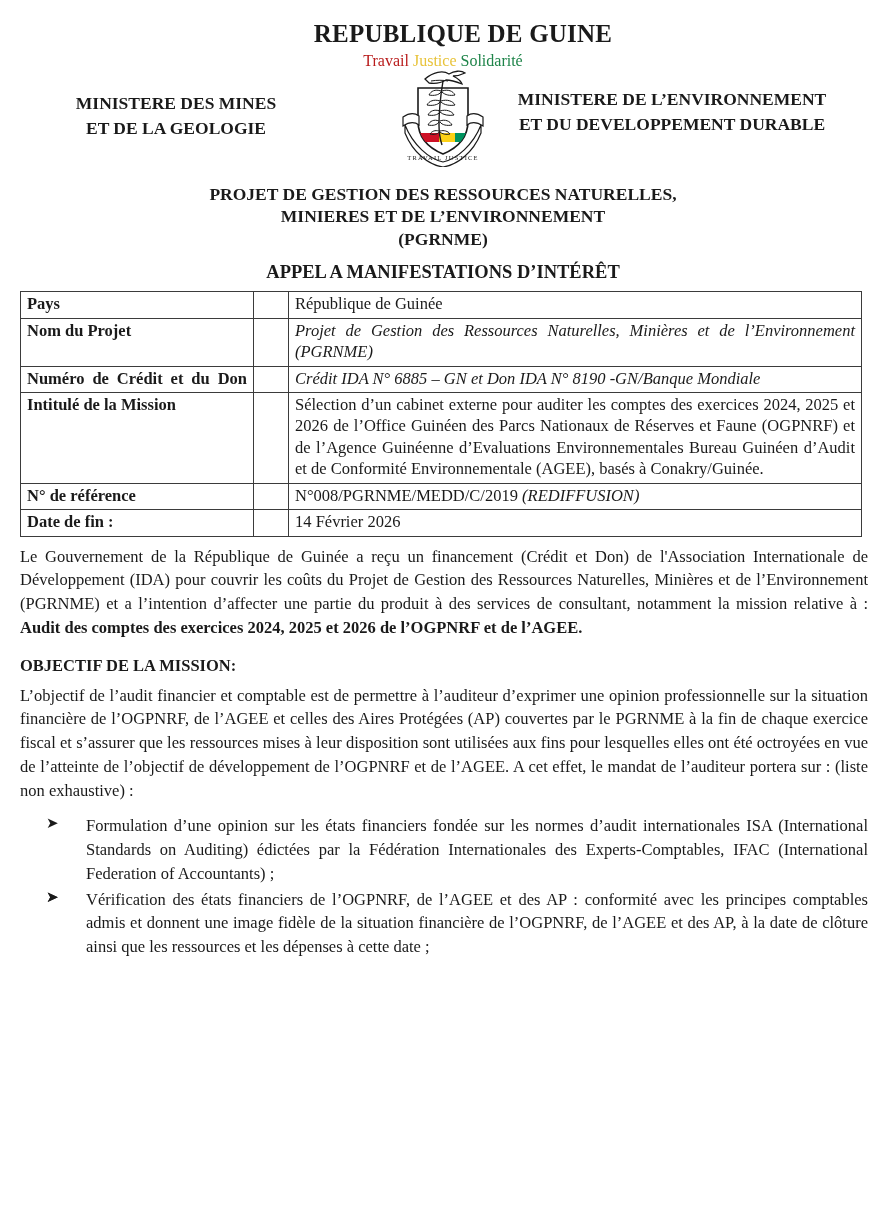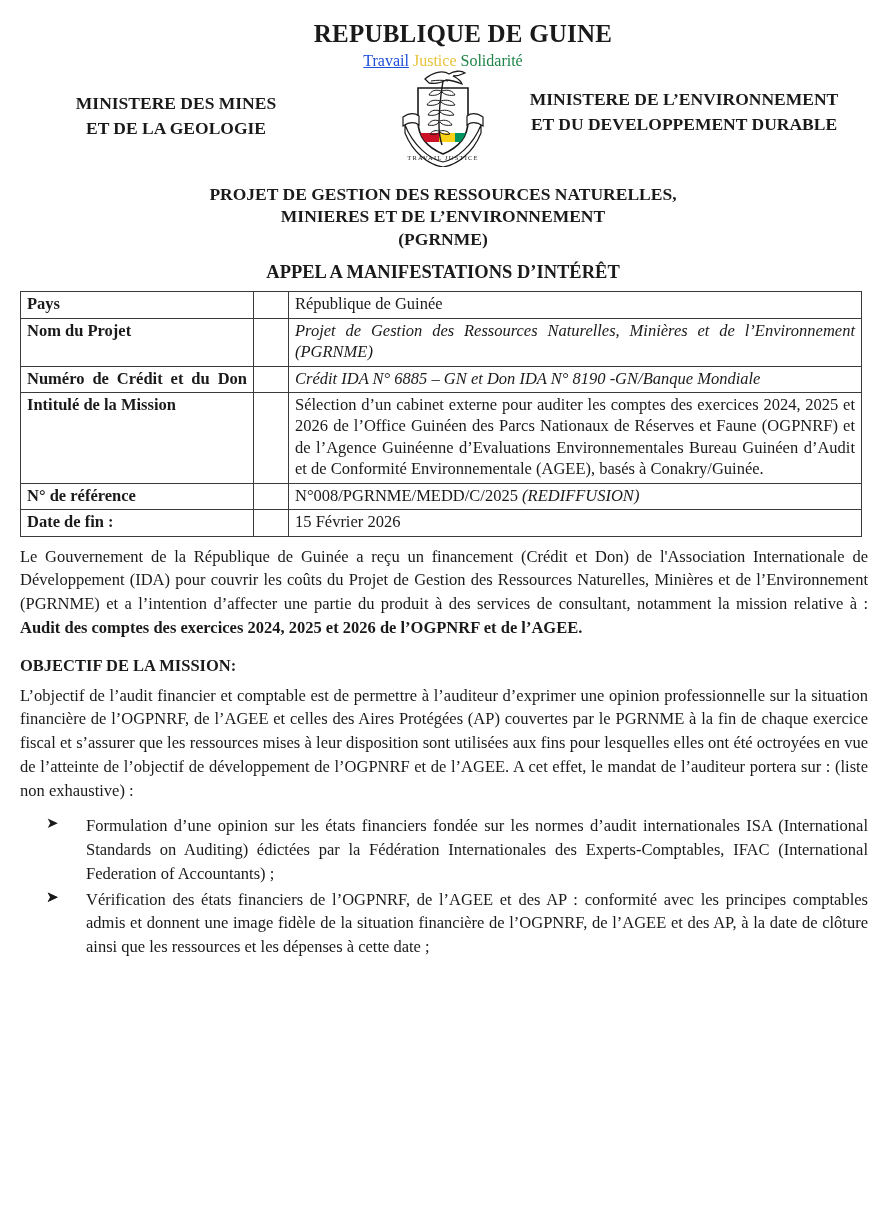--- a/index.html
+++ b/index.html
@@ -32,42 +32,42 @@
     margin-top: 20px;
     line-height: 1.1;
     margin-left: 40px;
   }
   .devise {
     text-align: center;
     font-size: 16px;
     margin-top: 4px;
     line-height: 1.1;
   }
-  .devise .w1 { color: #1d4ed8; text-decoration: underline; }
+  .devise .w1 { color: #b91c1c; }
   .devise .w2 { color: #e8c33a; }
   .devise .w3 { color: #1e8449; }
 
   .ministries {
     position: relative;
     margin-top: 18px;
     height: 92px;
   }
   .min-left {
     position: absolute;
     left: 26px;
     top: 4px;
     width: 300px;
     text-align: center;
     font-weight: bold;
     font-size: 17.5px;
     line-height: 1.45;
   }
   .min-right {
     position: absolute;
-    right: 2px;
+    right: 14px;
     top: 0px;
     width: 400px;
     text-align: center;
     font-weight: bold;
     font-size: 17.5px;
     line-height: 1.45;
   }
   .emblem {
     position: absolute;
     left: 50%;
@@ -255,26 +255,26 @@
         <td class="val ital">Crédit IDA N° 6885 – GN et Don IDA N° 8190 -GN/Banque Mondiale</td>
       </tr>
       <tr>
         <td class="lbl nojust">Intitulé de la Mission</td>
         <td class="gap"></td>
         <td class="val">Sélection d’un cabinet externe pour auditer les comptes des exercices 2024, 2025 et 2026 de l’Office Guinéen des Parcs Nationaux de Réserves et Faune (OGPNRF) et de l’Agence Guinéenne d’Evaluations Environnementales Bureau Guinéen d’Audit et de Conformité Environnementale (AGEE), basés à Conakry/Guinée.</td>
       </tr>
       <tr>
         <td class="lbl nojust">N° de référence</td>
         <td class="gap"></td>
-        <td class="val"><span class="normal">N°008/PGRNME/MEDD/C/2025 </span><span class="ital-in">(REDIFFUSION)</span></td>
+        <td class="val"><span class="normal">N°008/PGRNME/MEDD/C/2019 </span><span class="ital-in">(REDIFFUSION)</span></td>
       </tr>
       <tr>
         <td class="lbl nojust">Date de fin :</td>
         <td class="gap"></td>
-        <td class="val">15 Février 2026</td>
+        <td class="val">14 Février 2026</td>
       </tr>
     </tbody>
   </table>
 
   <p class="para"><span>Le Gouvernement de la République de Guinée a reçu un financement (Crédit et Don) de l'Association Internationale de Développement (IDA) pour couvrir les coûts du Projet de Gestion des Ressources Naturelles, Minières et de l’Environnement (PGRNME) et a l’intention d’affecter une partie du produit à des services de consultant, notamment la mission relative à : </span><b>Audit des comptes des exercices 2024, 2025 et 2026 de l’OGPNRF et de l’AGEE.</b></p>
 
   <div class="section-head">OBJECTIF DE LA MISSION:</div>
 
   <p class="para">L’objectif de l’audit financier et comptable est de permettre à l’auditeur d’exprimer une opinion professionnelle sur la situation financière de l’OGPNRF, de l’AGEE et celles des Aires Protégées (AP) couvertes par le PGRNME à la fin de chaque exercice fiscal et s’assurer que les ressources mises à leur disposition sont utilisées aux fins pour lesquelles elles ont été octroyées en vue de l’atteinte de l’objectif de développement de l’OGPNRF et de l’AGEE. A cet effet, le mandat de l’auditeur portera sur : (liste non exhaustive) :</p>
 

